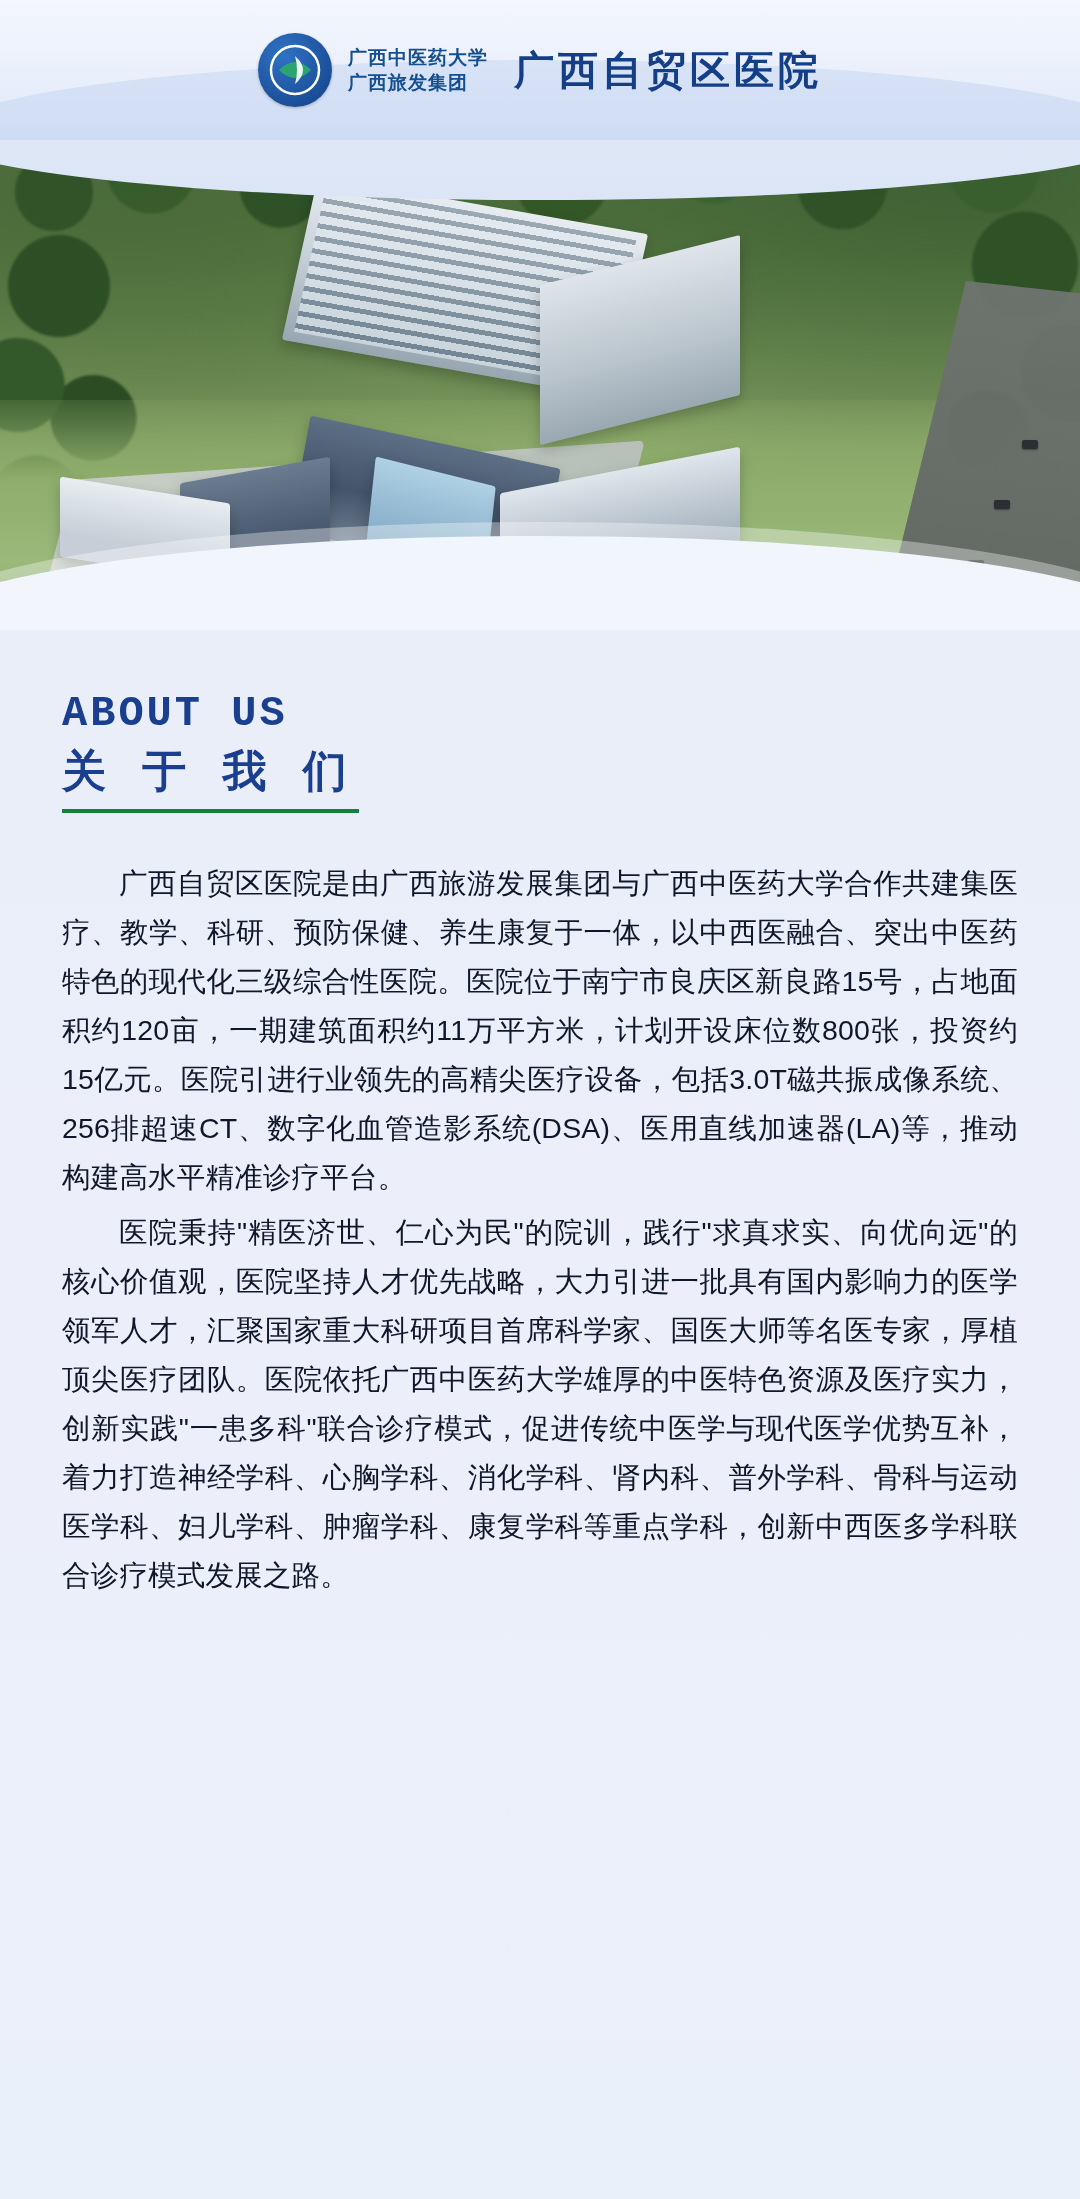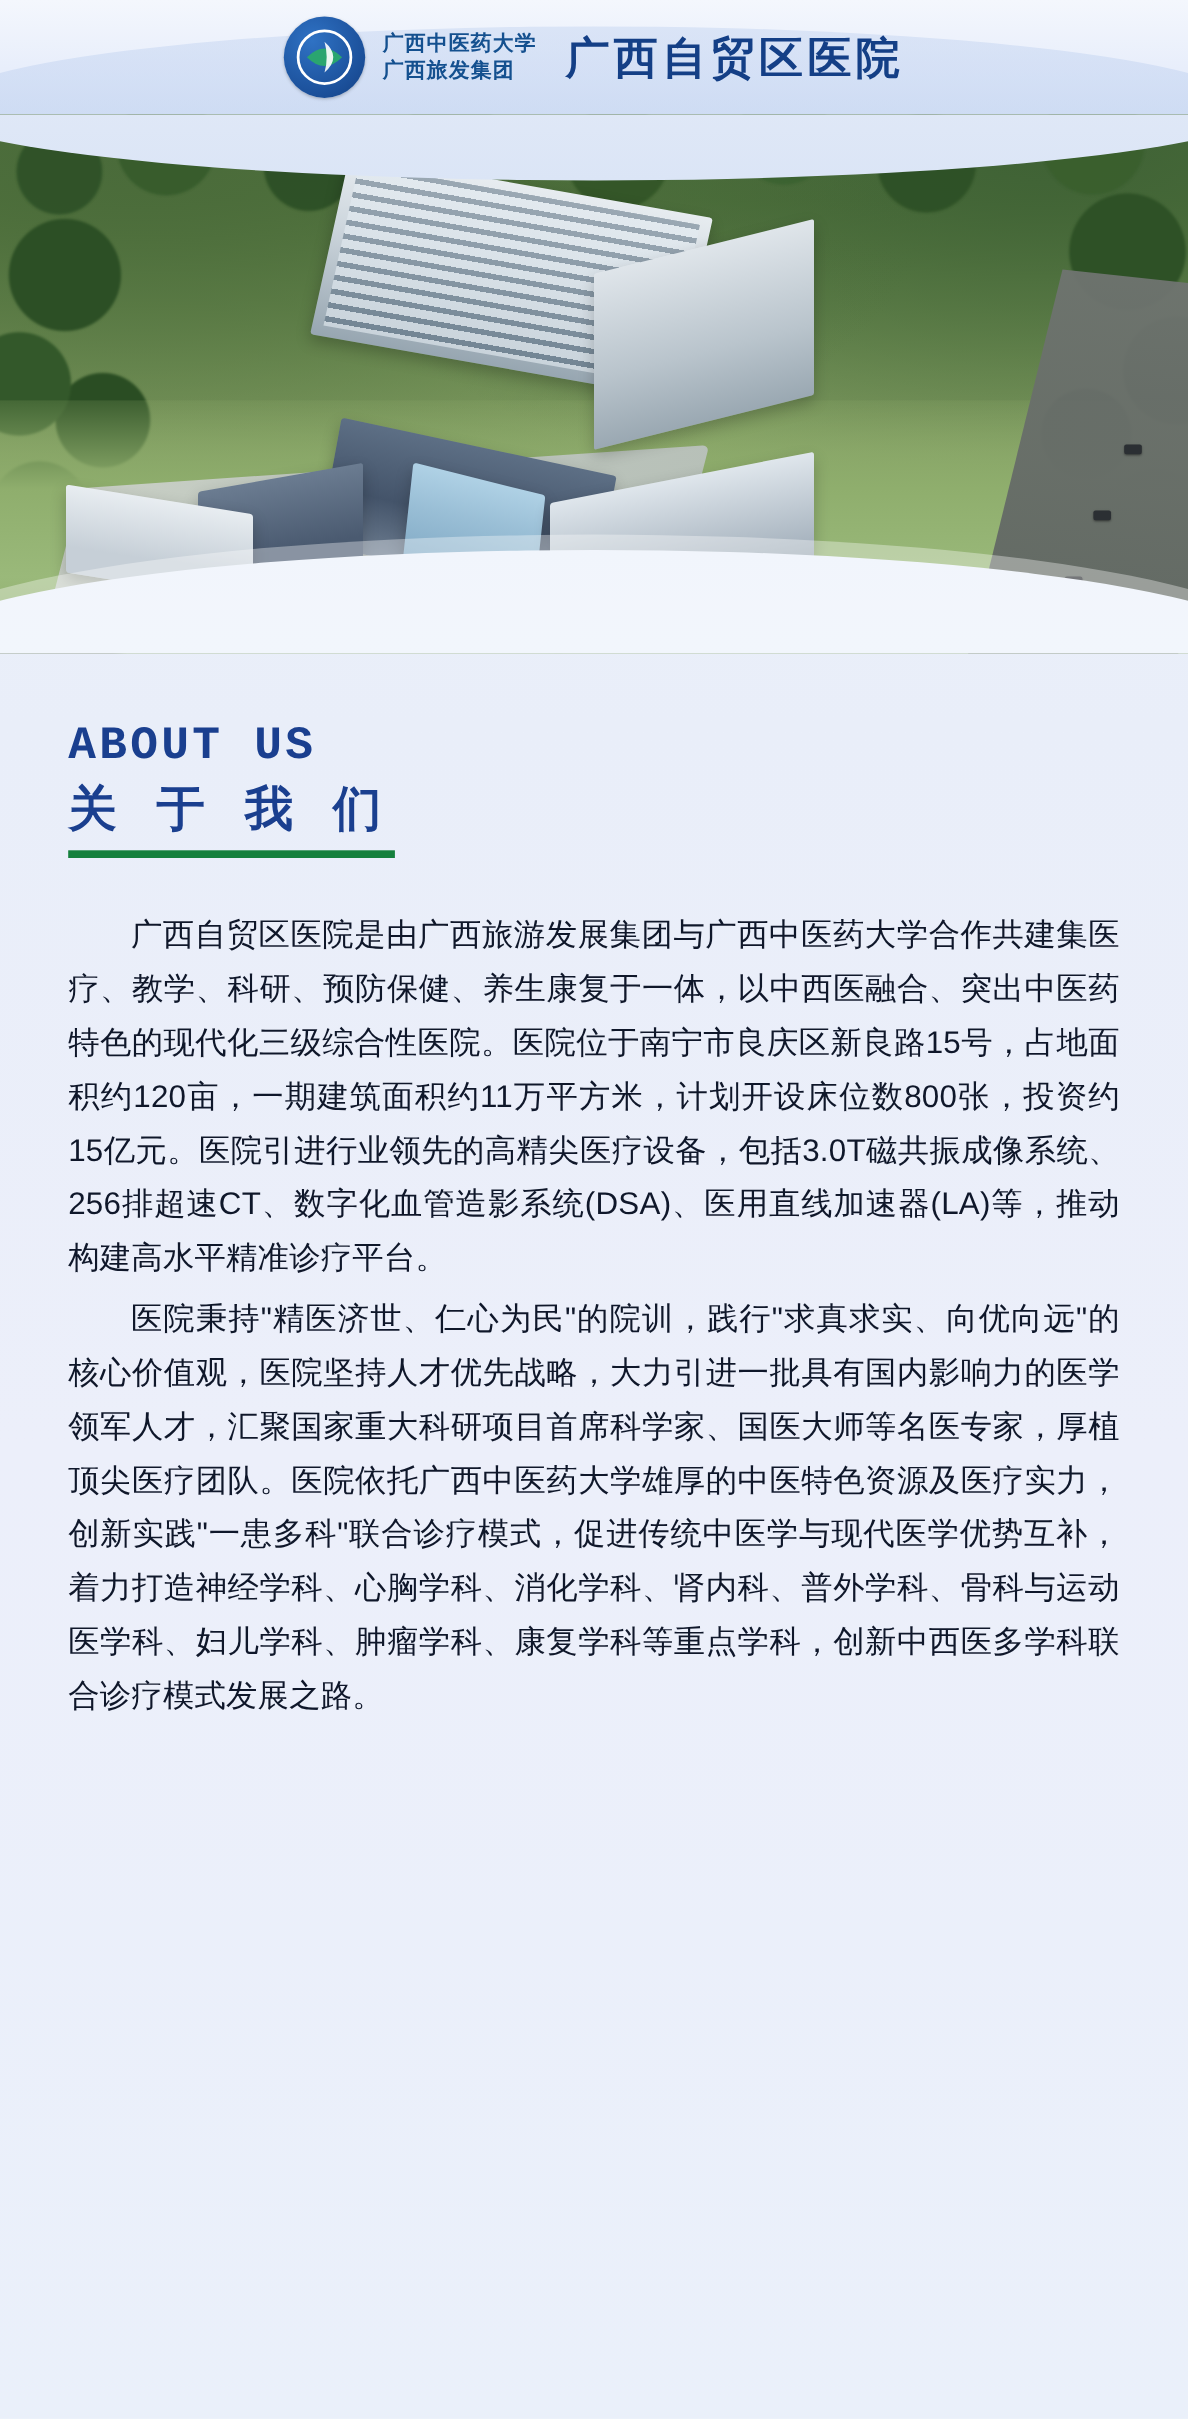--- a/index.html
+++ b/index.html
@@ -11,21 +11,21 @@
     height: 2199px;
     font-family: "Liberation Sans", sans-serif;
     background: linear-gradient(180deg, #eef2fb 0%, #e9eef9 30%, #eceffa 60%, #eaf0fa 100%);
     overflow: hidden;
     position: relative;
   }
 
   
   .header {
     position: relative;
-    height: 104px;
+    height: 140px;
     background: linear-gradient(180deg, #f4f7fd 0%, #e8eefb 60%, #dfe8f8 100%);
     overflow: hidden;
   }
   .header::after {
     content: "";
     position: absolute;
     left: -60px;
     right: -60px;
     bottom: -70px;
     height: 150px;
@@ -253,21 +253,21 @@
     margin: 0 0 4px 0;
   }
   .title-cn {
     font-size: 44px;
     font-weight: 700;
     letter-spacing: 12px;
     color: #1a3f8f;
     margin: 0;
     display: inline-block;
     padding-bottom: 8px;
-    border-bottom: 7px solid #15803d;
+    border-bottom: 4px solid #15803d;
   }
   .body-text {
     margin-top: 46px;
   }
   .body-text p {
     font-size: 28.5px;
     line-height: 1.72;
     color: #0f172a;
     margin: 0 0 6px 0;
     text-indent: 2em;

